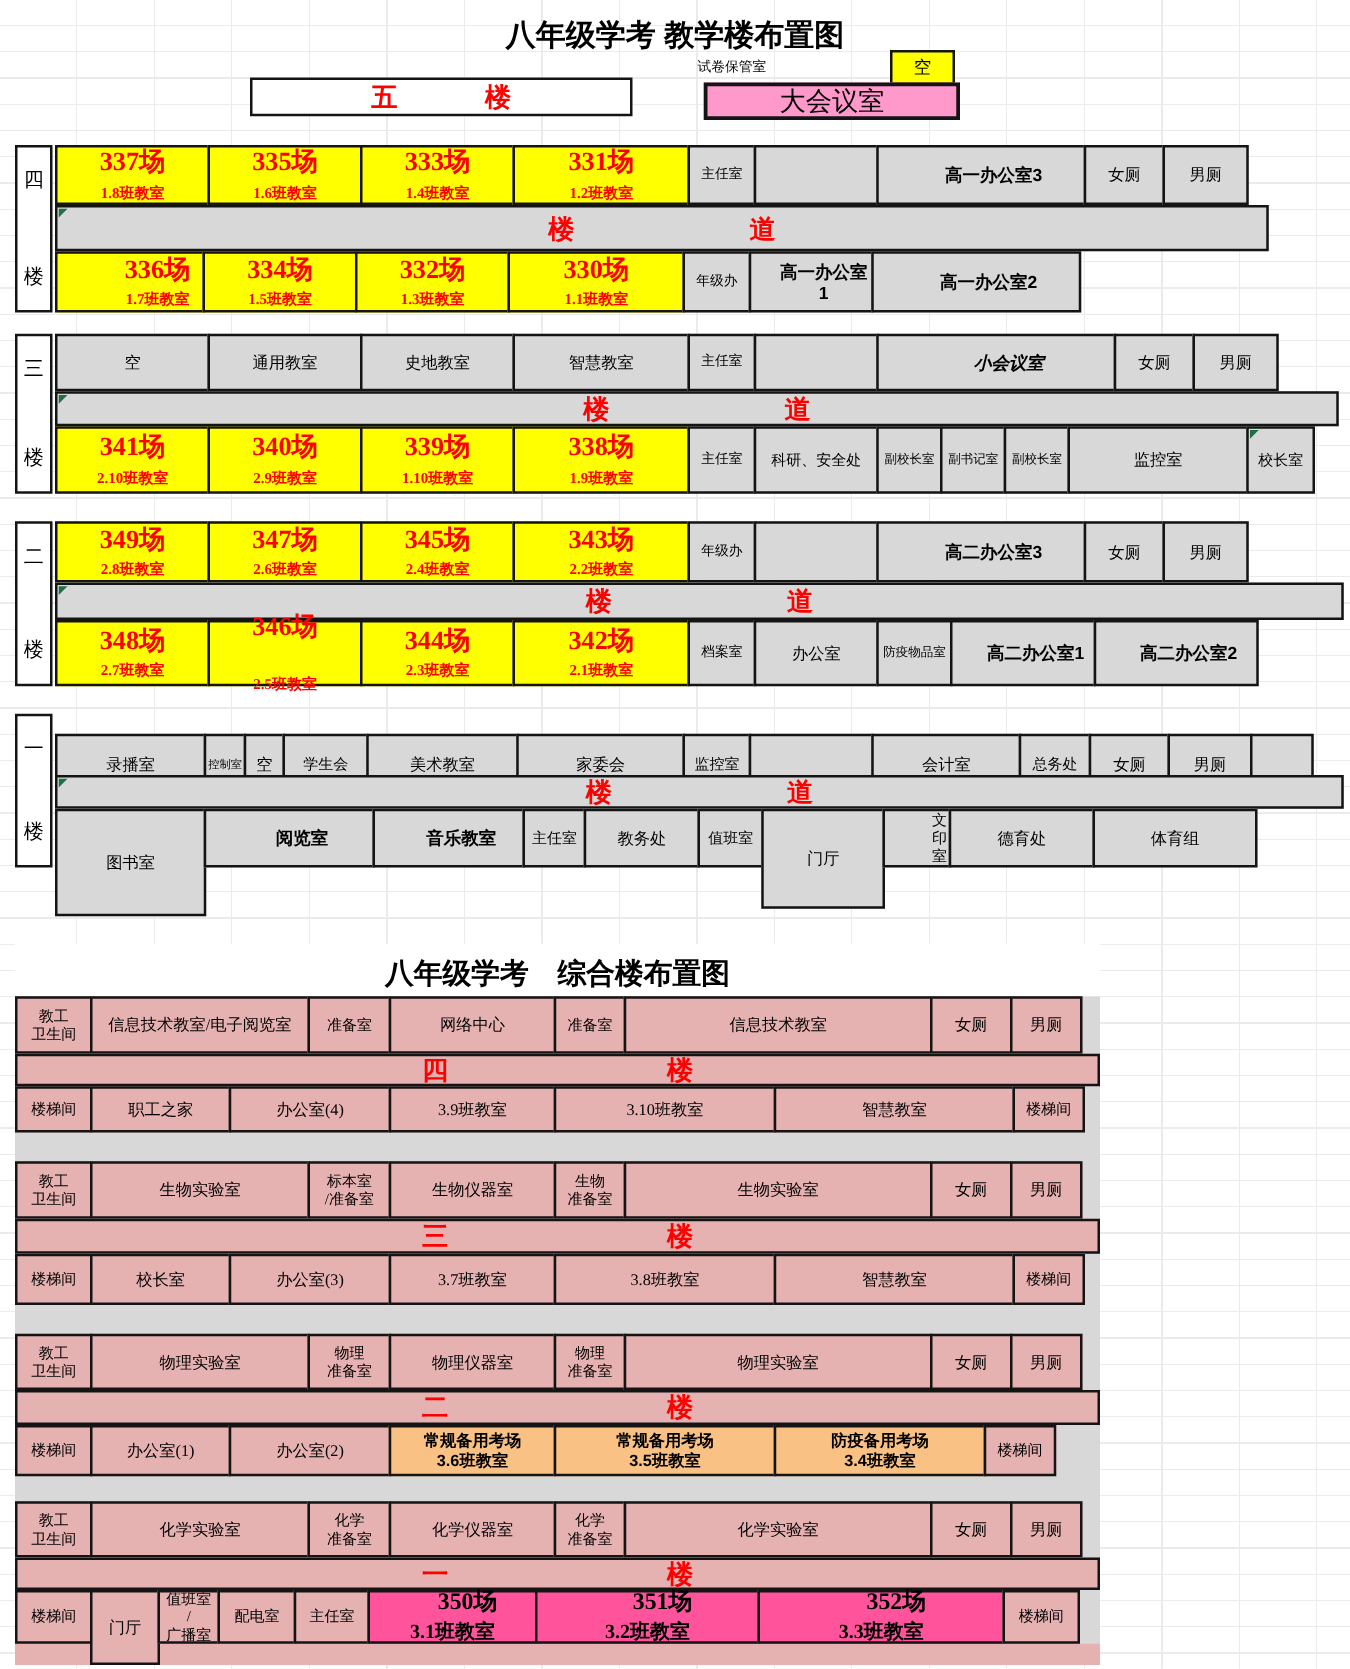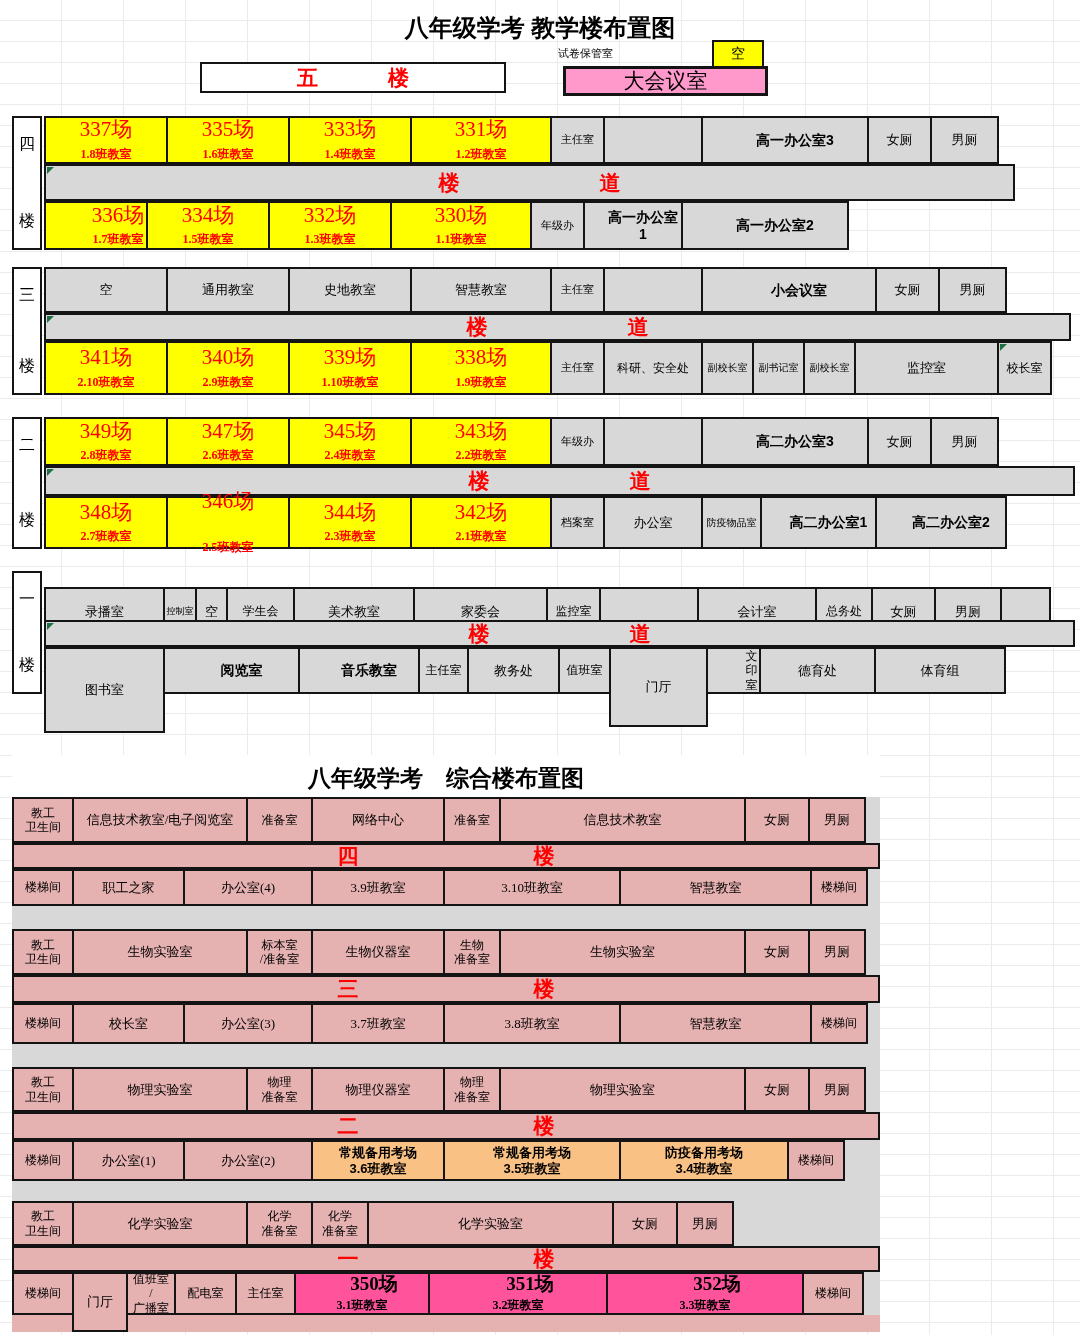--- a/index.html
+++ b/index.html
@@ -18,27 +18,27 @@
        font-weight:bold; font-size:23px; color:#000;}
   .row{position:absolute; display:flex; align-items:flex-start;}
   .cell{position:relative; box-sizing:border-box; height:100%;
         border:2px solid #141414; margin-left:-2px;
         display:flex; flex-direction:column; align-items:center; justify-content:center;
         background:#D8D8D8; font-size:13px; color:#000; flex:none;}
   .cell:first-child{margin-left:0;}
   .cell .t{white-space:pre-line; text-align:center; line-height:1.2;}
   .cell.gray{background:#D8D8D8;}
   .cell.exam{background:#FFFF00;}
-  .cell.exam .t{font-size:21px; font-weight:normal; color:#FE0000;}
+  .cell.exam .t{font-size:21px; font-weight:bold; color:#FE0000;}
   .cell.exam .sub{font-size:12px; font-weight:bold; color:#FE0000; margin-top:3px;}
   .cell.rose{background:#E6B1B1;}
   .cell.orange{background:#FAC184; font-weight:bold; font-family:"Liberation Sans", sans-serif;}
   .cell.hot{background:#FF549B;}
   .cell.hot .t{font-size:19px; font-weight:bold;margin-left:24px;}
-  .cell.hot .sub{font-size:12px; font-weight:bold; margin-top:2px;}
+  .cell.hot .sub{font-size:16px; font-weight:bold; margin-top:2px;}
   .cell.bold{font-weight:bold; font-family:"Liberation Sans", sans-serif; font-size:14px;padding-left:20px;}
   .cell.clip{overflow:hidden;}
   .corr{position:absolute; box-sizing:border-box; background:#D8D8D8; border:2px solid #141414;
         display:flex; align-items:center; justify-content:center; gap:150px;
         color:#FE0000; font-weight:bold; font-size:21px; font-family:"Liberation Sans", sans-serif;}
   .banner{position:absolute; box-sizing:border-box; background:#E6B1B1; border:2px solid #141414;
         display:flex; align-items:center; justify-content:center; gap:175px;
         color:#FE0000; font-weight:bold; font-size:21px; font-family:"Liberation Sans", sans-serif;}
   .flabel{position:absolute; left:12px; width:30px; box-sizing:border-box; background:#fff;
         border:2px solid #141414; display:flex; flex-direction:column; align-items:center;
@@ -106,21 +106,21 @@
       <div class="cell gray" style="width: 69px;">
         <span class="t">男厕</span>
       </div>
     </div>
   <div class="corr" style="left:44px; top:164px; width:971px; height:37px; gap:140px;">
     <span class="tri"></span>
     <span>楼</span>
     <span>道</span>
   </div>
   <div class="row" style="left:44px; top:201px; height:49px;">
-      <div class="cell exam" style="width: 104px; padding-left: 44px;">
+      <div class="cell exam" style="width: 120px; padding-left: 44px;">
         <span class="t">336场</span>
         <span class="sub">1.7班教室</span>
       </div>
       <div class="cell exam" style="width: 124px;">
         <span class="t">334场</span>
         <span class="sub">1.5班教室</span>
       </div>
       <div class="cell exam" style="width: 124px;">
         <span class="t">332场</span>
         <span class="sub">1.3班教室</span>
@@ -156,21 +156,21 @@
       </div>
       <div class="cell gray" style="width: 142px;">
         <span class="t">智慧教室</span>
       </div>
       <div class="cell gray" style="width: 55px; font-size: 11px;">
         <span class="t">主任室</span>
       </div>
       <div class="cell gray" style="width: 100px;">
         <span class="t"></span>
       </div>
-      <div class="cell gray bold" style="width: 176px;">
+      <div class="cell gray bold" style="width: 192px; font-style: italic;">
         <span class="t">小会议室</span>
       </div>
       <div class="cell gray" style="width: 65px;">
         <span class="t">女厕</span>
       </div>
       <div class="cell gray" style="width: 69px;">
         <span class="t">男厕</span>
       </div>
     </div>
   <div class="corr" style="left:44px; top:313px; width:1027px; height:28px; gap:140px;">
@@ -560,20 +560,23 @@
         <span class="t">教工
 卫生间</span>
       </div>
       <div class="cell rose" style="width: 176px;">
         <span class="t">化学实验室</span>
       </div>
       <div class="cell rose" style="width: 67px; font-size: 12px;">
         <span class="t">化学
 准备室</span>
       </div>
+      <div class="cell rose" style="width: 134px;">
+        <span class="t">化学仪器室</span>
+      </div>
       <div class="cell rose" style="width: 58px; font-size: 12px;">
         <span class="t">化学
 准备室</span>
       </div>
       <div class="cell rose" style="width: 247px;">
         <span class="t">化学实验室</span>
       </div>
       <div class="cell rose" style="width: 66px;">
         <span class="t">女厕</span>
       </div>

